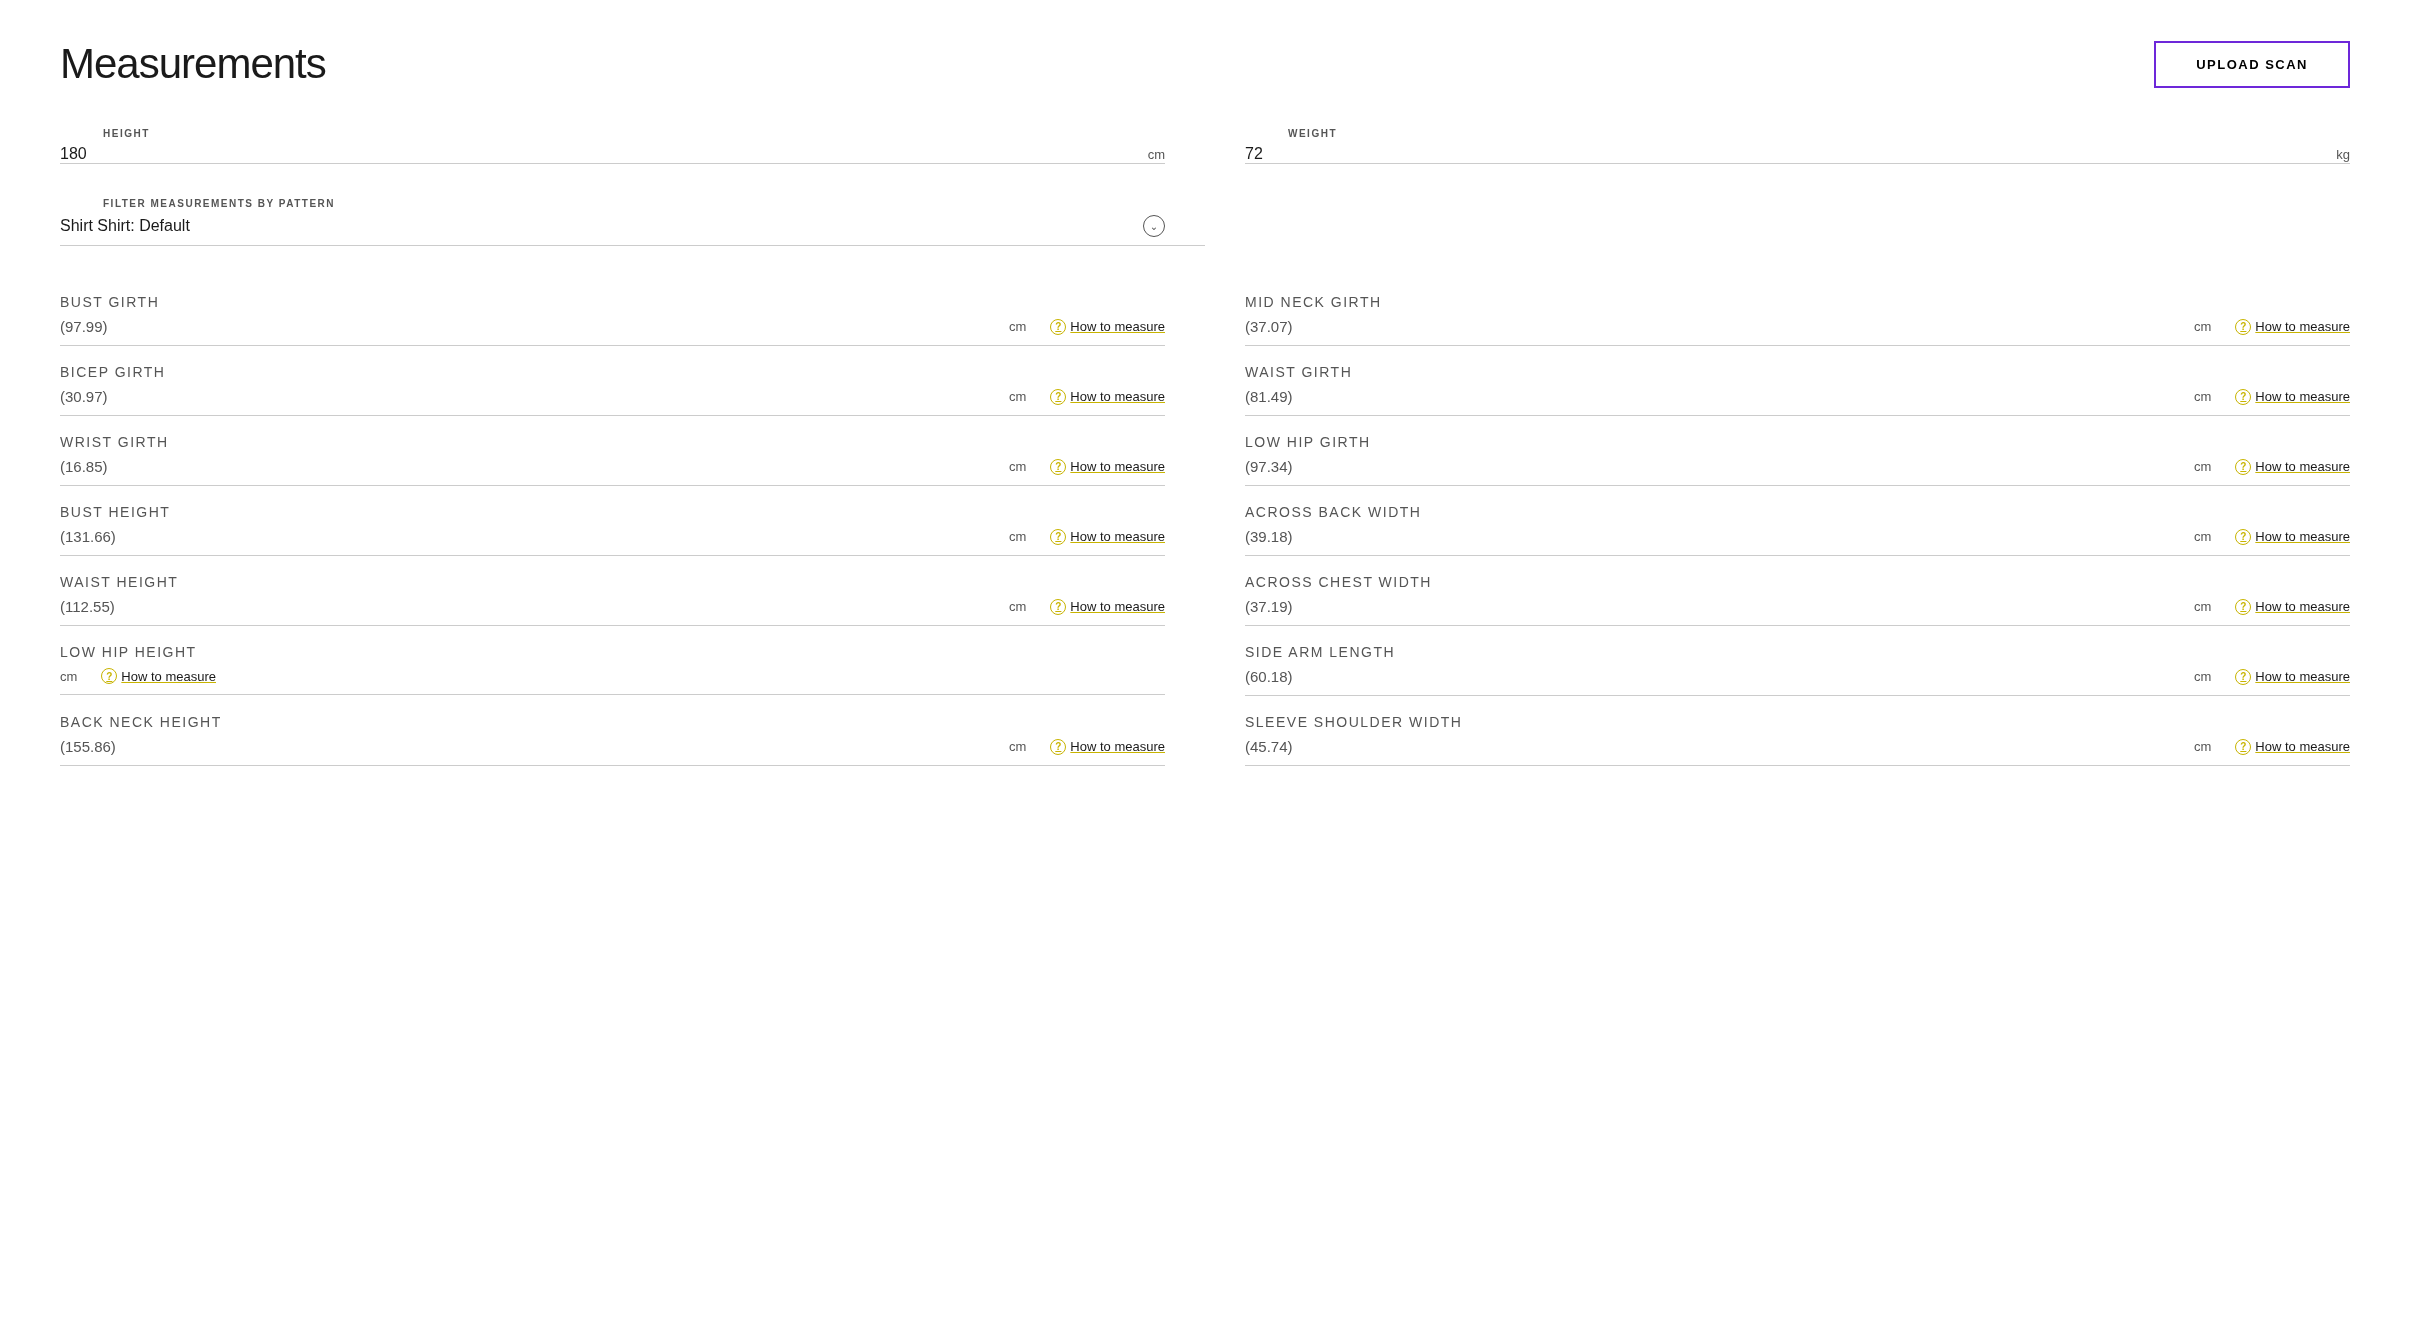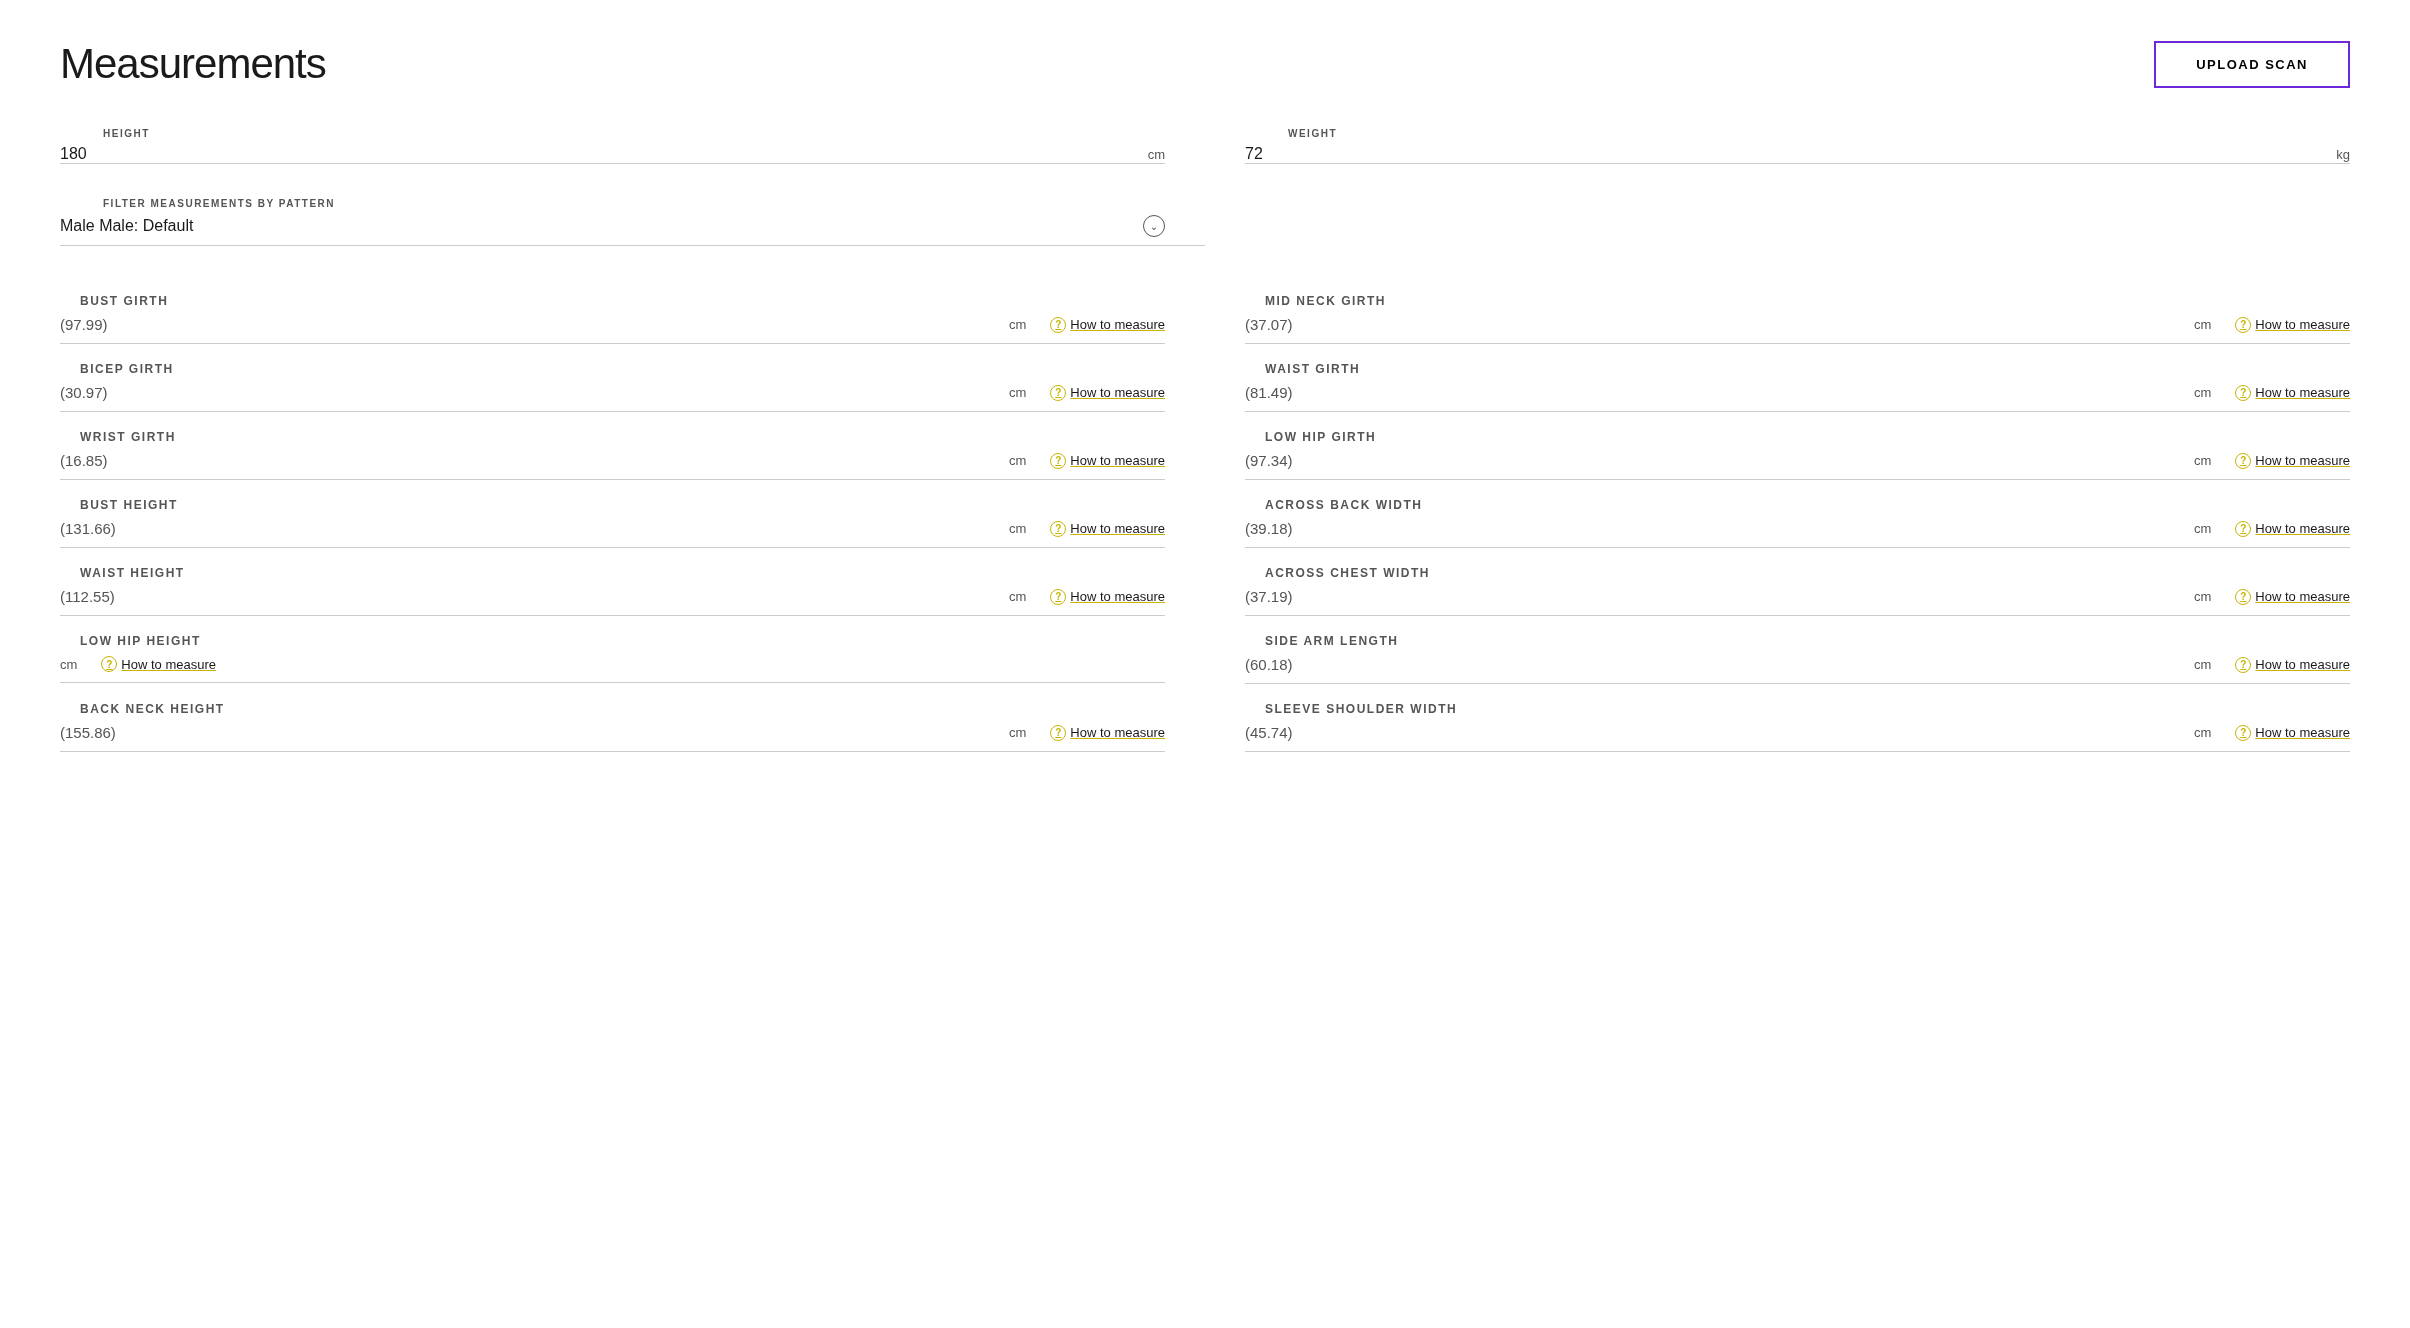--- a/index.html
+++ b/index.html
@@ -122,27 +122,26 @@
     .measurement-field {
       margin-bottom: 0;
     }
 
     .measurement-field-inner {
       padding: 18px 0 10px 0;
       border-bottom: 1px solid #ccc;
     }
 
     .measurement-label {
-      font-size: 12px;
-      font-weight: 700;
+      font-size: 14px;
+      font-weight: 400;
       letter-spacing: 1.5px;
       text-transform: uppercase;
       color: #555;
       margin-bottom: 8px;
-      margin-left: 20px;
     }
 
     .measurement-input-row {
       display: flex;
       align-items: center;
       gap: 16px;
     }
 
     .measurement-input {
       flex: 1;
@@ -207,21 +206,21 @@
     <div class="field-input-row">
       <input class="field-input" type="text" value="72" style="">
       <span class="field-unit">kg</span>
     </div>
   </div>
 </div>
 
 <div class="filter-section">
   <div class="field-label">FILTER MEASUREMENTS BY PATTERN</div>
   <div class="filter-select-row">
-    <span class="filter-select-value">Male Male: Default</span>
+    <span class="filter-select-value">Shirt Shirt: Default</span>
     <div class="chevron-icon">⌄</div>
   </div>
 </div>
 
 <div class="measurements-grid" id="measurements-container">
 <div class="measurement-field">
       <div class="measurement-field-inner">
         <div class="measurement-label">BUST GIRTH</div>
         <div class="measurement-input-row">
           <input class="measurement-input" type="text" value="(97.99)" style="">

